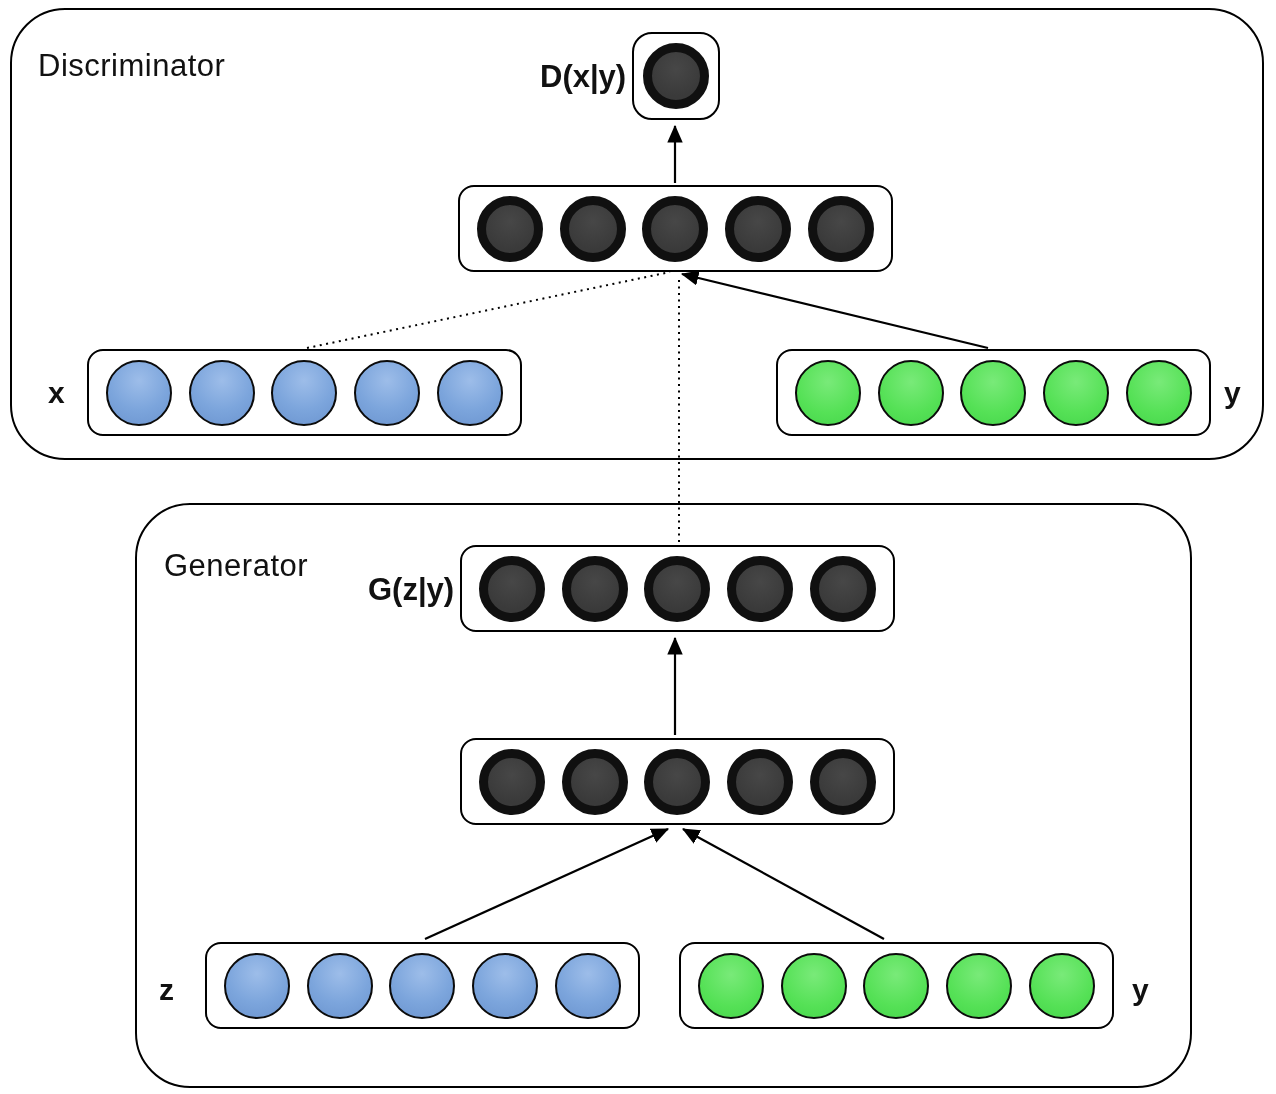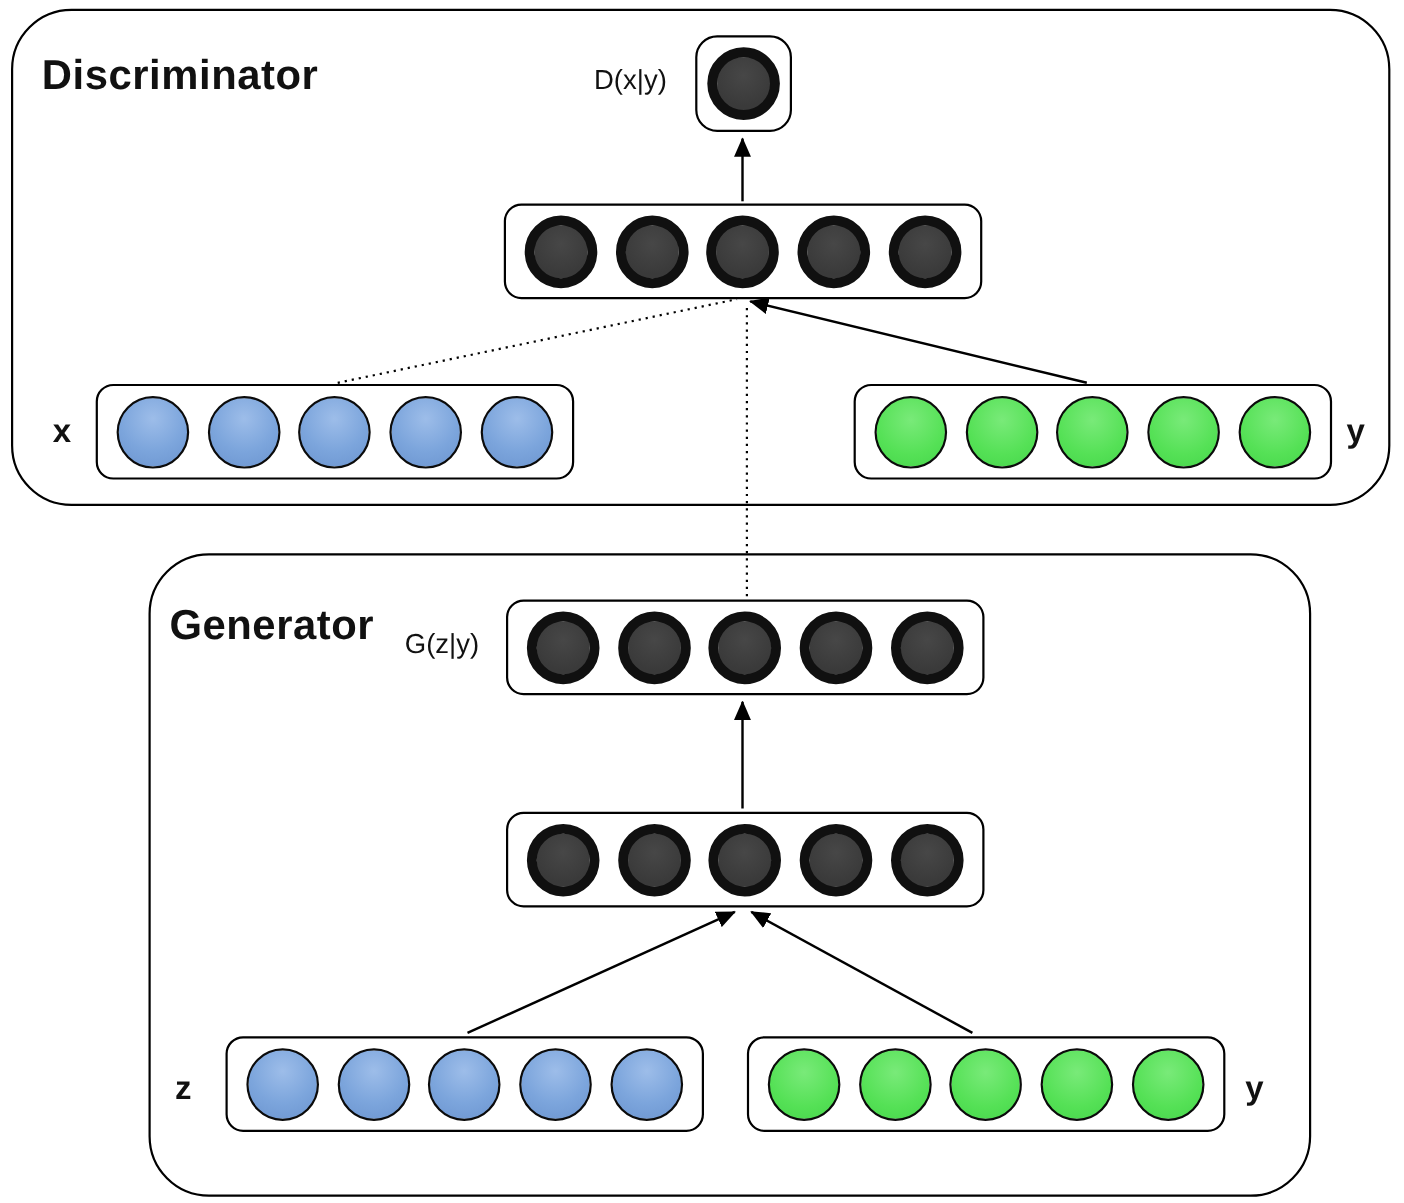--- a/index.html
+++ b/index.html
@@ -16,26 +16,26 @@
     position:absolute;
     border:2.5px solid #000;
     border-radius:55px;
     background:transparent;
     z-index:2;
   }
   .box-discriminator{left:10px;top:8px;width:1250px;height:448px;}
   .box-generator{left:135px;top:503px;width:1053px;height:581px;}
   .bigbox-title{
     position:absolute;
-    font-size:38px;font-weight:700;letter-spacing:0.5px;
+    font-size:31px;font-weight:400;letter-spacing:0.5px;
     white-space:nowrap;
   }
   .func-label{
     position:absolute;
-    font-size:25px;font-weight:400;
+    font-size:31px;font-weight:700;
     white-space:nowrap;
   }
   .io-label{
     position:absolute;
     font-size:30px;font-weight:700;
     white-space:nowrap;
   }
   .layer{
     position:absolute;
     width:435px;height:87px;
@@ -125,21 +125,21 @@
         <span class="node green"></span>
         <span class="node green"></span>
         <span class="node green"></span>
         <span class="node green"></span>
       </div>
 
     <div class="io-label" style="left:1212px;top:366px;">y</div>
   </div>
 
   <div class="bigbox box-generator">
-    <div class="bigbox-title" style="left:17px;top:43px;">Generator</div>
+    <div class="bigbox-title" style="left:27px;top:43px;">Generator</div>
 
     <div class="func-label" style="left:231px;top:67px;">G(z|y)</div>
 
     <div class="layer" style="left:323px;top:40px;">
         <span class="node dark"></span>
         <span class="node dark"></span>
         <span class="node dark"></span>
         <span class="node dark"></span>
         <span class="node dark"></span>
       </div>

